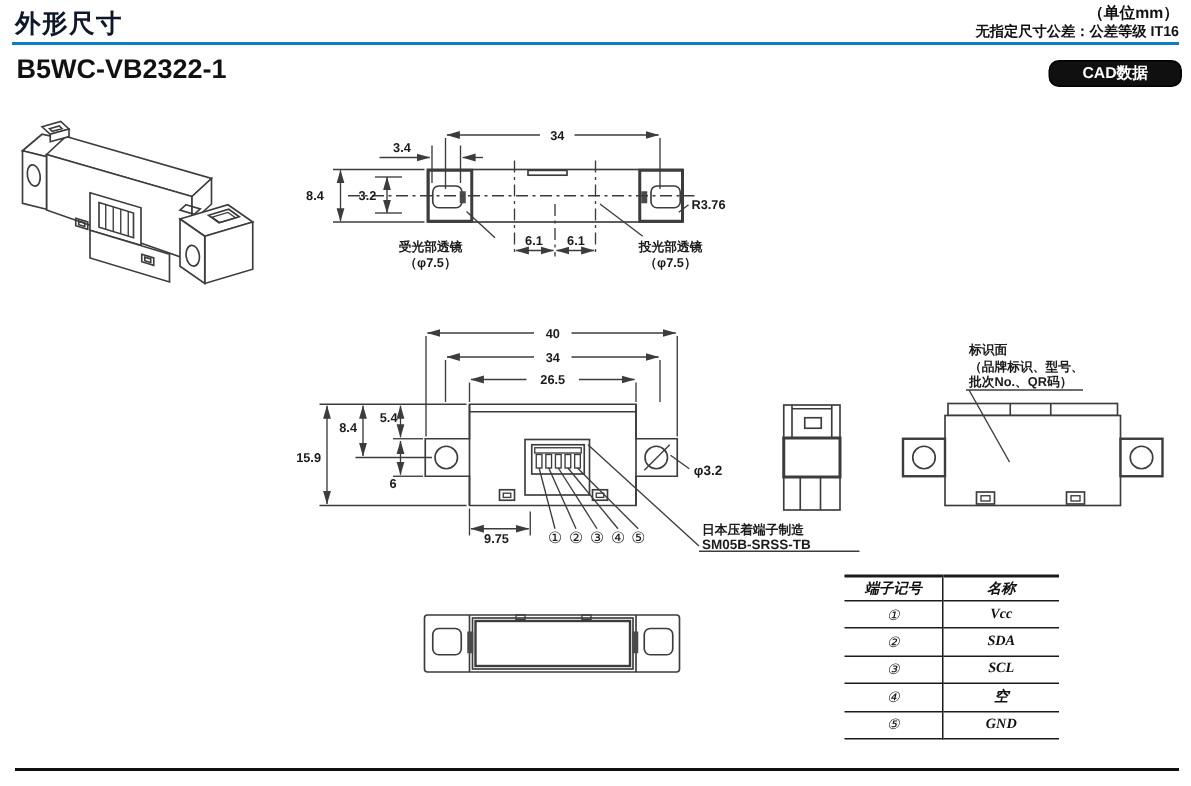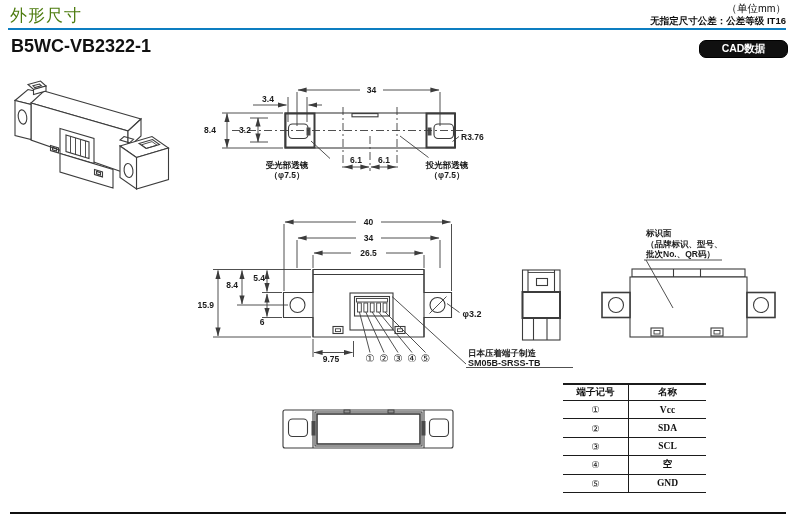--- a/index.html
+++ b/index.html
@@ -7,22 +7,22 @@
     --line-color:#3c3c3c;
     --badge-bg:#101010;
   }
   html,body{margin:0;padding:0;}
   body{
     width:794px;height:524px;background:#ffffff;
     font-family:"Liberation Sans", sans-serif;
     position:relative;overflow:hidden;color:#111;
   }
   .abs{position:absolute;}
-  .page-title{left:10px;top:4px;font-size:17px;font-weight:400;letter-spacing:1px;color:#4d7c0f;}
-  .unit-note{right:8px;top:2px;font-size:10.5px;font-weight:400;margin-left:14px;}
+  .page-title{left:10px;top:4px;font-size:17px;font-weight:700;letter-spacing:1px;color:#0f172a;}
+  .unit-note{right:8px;top:2px;font-size:10.5px;font-weight:700;margin-left:14px;}
   .tol-note{right:8px;top:15px;font-size:9.5px;font-weight:700;text-align:right;}
   .blue-rule{left:8px;top:28px;width:778px;height:2.2px;background:var(--accent-blue);}
   .model{left:11px;top:36px;font-size:18px;font-weight:700;}
   .cad-btn{
     left:699px;top:40px;width:89px;height:18px;background:var(--badge-bg);
     color:#fff;font-size:10.5px;font-weight:700;border-radius:7px;
     display:flex;align-items:center;justify-content:center;cursor:pointer;
     border:1px solid #000;box-sizing:border-box;text-align:right;
   }
   .bottom-rule{left:10px;top:512px;width:776px;height:2.2px;background:#101010;}
@@ -36,21 +36,21 @@
   .dd{stroke-dasharray:8 3 2 3;stroke-width:0.9;}
   .fillDark{fill:#4a4a4a;stroke:none;}
   text{fill:#1b1b1b;}
   .dim{font-size:8.5px;font-weight:700;}
   .dim9{font-size:9px;font-weight:700;}
   .lbl{font-size:8.5px;font-weight:600;}
   .pin{font-size:10.5px;font-weight:400;}
 
   table.tbl{
     position:absolute;left:563px;top:383px;width:143px;
-    border-collapse:collapse;table-layout:fixed;
+    border-collapse:collapse;table-layout:fixed;font-style:italic;
   }
   table.tbl th,table.tbl td{padding:0;text-align:center;vertical-align:middle;}
   table.tbl thead th{
     font-size:9.5px;font-weight:700;height:15px;
     border-top:2px solid #1b1b1b;border-bottom:1.5px solid #1b1b1b;
   }
   table.tbl tbody td{height:17.4px;border-bottom:1px solid #1b1b1b;font-size:9.5px;}
   table.tbl tbody tr:last-child td{border-bottom:1.6px solid #1b1b1b;}
   table.tbl th:first-child,table.tbl td:first-child{border-right:1.2px solid #1b1b1b;width:65px;}
   td.mark{font-size:10.5px;}

